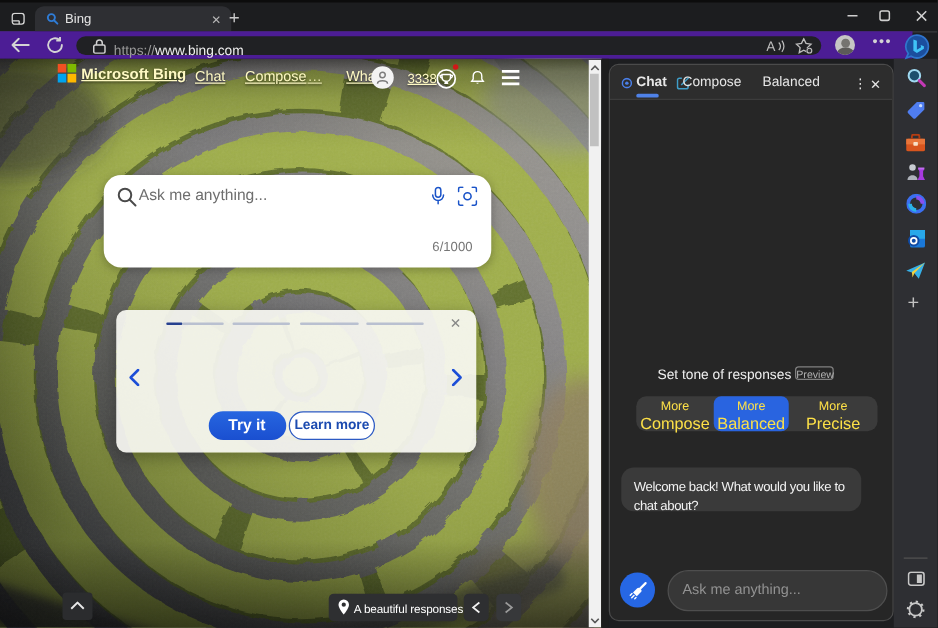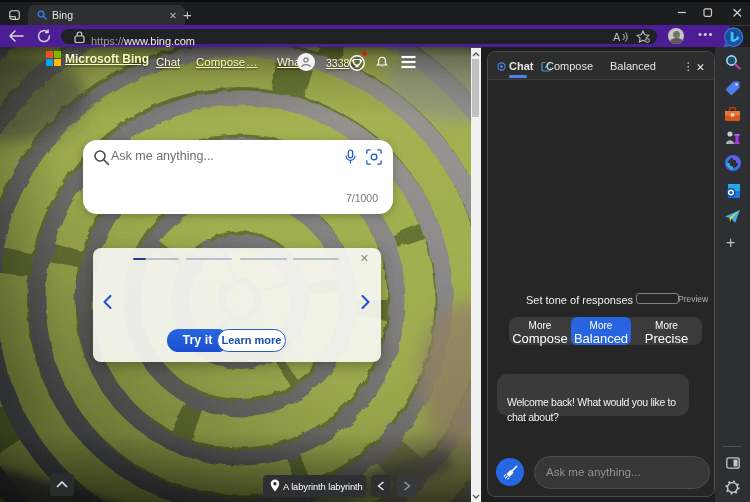--- a/index.html
+++ b/index.html
@@ -37,47 +37,47 @@
   #searchbox .cnt { position:absolute; right:15px; bottom:10.5px; color:#767676; font-size:10.5px; }
 
   #card { position:absolute; left:93px; top:201px; width:288px; height:114px;
     background:rgba(247,247,242,0.93); border-radius:8px; box-shadow:0 4px 14px rgba(0,0,0,.3); }
   #card .seg { position:absolute; top:9.5px; height:2.5px; border-radius:2px; background:#b9c0d0; }
   #card .txt { position:absolute; left:0; right:0; top:26px; text-align:center;
     font-style:italic; color:#3c3c3c; font-size:11.5px; letter-spacing:-0.3px; line-height:15.3px; white-space:nowrap; }
   #btn-try { position:absolute; left:73.5px; top:81px; width:62px; height:23px; border-radius:12px;
     background:linear-gradient(180deg,#2766e0,#1a4fd0); color:#fff; font-size:12.5px; font-weight:bold;
     text-align:center; line-height:23px; }
-  #btn-learn { position:absolute; left:124px; top:81px; width:69px; height:23px; border-radius:12px;
+  #btn-learn { position:absolute; left:138px; top:81px; width:69px; height:23px; border-radius:12px;
     background:#fff; border:1px solid #2c5ac4; color:#1c4bb0; font-size:11px; font-weight:bold;
     text-align:center; line-height:21px; }
 
   #upbtn { position:absolute; left:50px; top:427px; width:24px; height:22px; background:#2b2c2e;
     border-radius:3px; }
   #infopill { position:absolute; left:263px; top:428px; width:103px; height:22px; background:#2e2f31;
     border-radius:4px; color:#fff; font-size:9.4px; letter-spacing:-0.1px; white-space:nowrap; }
   #navL { position:absolute; left:371px; top:428px; width:20px; height:22px; background:#2e2f31; border-radius:4px;}
   #navR { position:absolute; left:397px; top:428px; width:20px; height:22px; background:#37383a; border-radius:4px;}
 
   #scrollbar { position:absolute; left:470.5px; top:0.5px; width:10px; height:454.5px; background:#f1f1f1; }
   #scrollbar .thumb { position:absolute; left:1.5px; top:11px; width:7px; height:58px; background:#c1c1c1; }
 
   
   #gap { position:absolute; left:480.5px; top:47px; width:6.5px; height:455px; background:#1d1d1d; }
   #panel { position:absolute; left:487px; top:51px; width:228px; height:446px; background:#262626;
     border:1px solid #4b4b4b; border-radius:8px; overflow:hidden; }
   #phdr { position:absolute; left:0; top:0; width:100%; height:28px; background:#2d2d2d;
     border-bottom:1px solid #3c3c3c; }
   #phdr .t { position:absolute; top:8px; font-size:11px; color:#e6e6e6; }
-  .toneseg { position:absolute; top:0; height:100%; text-align:center; color:#ffffff; }
+  .toneseg { position:absolute; top:0; height:100%; text-align:center; color:#fde047; }
   .toneseg .s1 { font-size:10px; margin-top:3px; }
   .toneseg .s2 { font-size:13px; margin-top:0px; }
 
   #bubble { position:absolute; left:9px; top:322px; width:192px; height:35px; background:#3a3a3a;
-    border-radius:10px; color:#f2f2f2; font-size:10.5px; letter-spacing:-0.3px; line-height:15px; padding:21px 10px; }
+    border-radius:10px; color:#f2f2f2; font-size:10.5px; letter-spacing:-0.3px; line-height:15px; padding:9px 10px; }
   #newtopic { position:absolute; left:8px; top:406px; width:28px; height:28px; border-radius:50%;
     background:#2667e4; }
   #chatinput { position:absolute; left:46px; top:404px; width:176px; height:33px; background:#373737;
     border:1px solid #4e4e4e; border-radius:17px; color:#929292; font-size:11.5px; line-height:31px;
     padding-left:11px; }
 
   
   #rail { position:absolute; left:715px; top:47px; width:35px; height:455px; background:#2e2f33; }
 </style>
 </head>
@@ -224,21 +224,21 @@
       </svg>
       <svg width="16" height="16" style="position:absolute;left:283px;top:9px" viewBox="0 0 19 19">
         <g fill="none" stroke="#1a53c8" stroke-width="1.5" stroke-linecap="round">
           <path d="M1 5 v-2.5 a1.5 1.5 0 0 1 1.5 -1.5 h2.5"></path>
           <path d="M14 1 h2.5 a1.5 1.5 0 0 1 1.5 1.5 v2.5"></path>
           <path d="M18 14 v2.5 a1.5 1.5 0 0 1 -1.5 1.5 h-2.5"></path>
           <path d="M5 18 h-2.5 a1.5 1.5 0 0 1 -1.5 -1.5 v-2.5"></path>
           <circle cx="9.5" cy="9.5" r="3.4"></circle>
         </g>
       </svg>
-      <div class="cnt">7/1000</div>
+      <div class="cnt">6/1000</div>
     </div>
 
     <div id="card">
       <div class="seg" style="left:39.5px; width:13.5px; background:#26408f;"></div>
       <div class="seg" style="left:53px;  width:32.5px;"></div>
       <div class="seg" style="left:93px;  width:46px;"></div>
       <div class="seg" style="left:146.5px; width:47px;"></div>
       <div class="seg" style="left:200px; width:46px;"></div>
       <div style="position:absolute; right:12px; top:4px; color:#888; font-size:11px;">✕</div>
       <svg width="9" height="14" style="position:absolute;left:10px;top:47px" viewBox="0 0 9 14">
@@ -254,21 +254,21 @@
     <div id="upbtn">
       <svg width="12" height="7" style="position:absolute;left:6px;top:7px" viewBox="0 0 12 7">
         <path d="M1 6 L6 1 L11 6" fill="none" stroke="#e8e8e8" stroke-width="1.5"></path>
       </svg>
     </div>
     <div id="infopill">
       <svg width="10" height="13" style="position:absolute;left:7px;top:4px" viewBox="0 0 10 13">
         <path d="M5 0.5 a4.2 4.2 0 0 1 4.2 4.2 c0 3 -4.2 7.8 -4.2 7.8 s-4.2 -4.8 -4.2 -7.8 a4.2 4.2 0 0 1 4.2 -4.2 z" fill="#fff"></path>
         <circle cx="5" cy="4.7" r="1.7" fill="#2e2f31"></circle>
       </svg>
-      <div style="position:absolute;left:20px;top:5.5px;">A labyrinth labyrinth</div>
+      <div style="position:absolute;left:20px;top:5.5px;">A beautiful responses</div>
     </div>
     <div id="navL">
       <svg width="8" height="10" style="position:absolute;left:6px;top:6px" viewBox="0 0 8 10">
         <path d="M6.5 1 L1.5 5 L6.5 9" fill="none" stroke="#f0f0f0" stroke-width="1.4"></path>
       </svg>
     </div>
     <div id="navR">
       <svg width="8" height="10" style="position:absolute;left:6px;top:6px" viewBox="0 0 8 10">
         <path d="M1.5 1 L6.5 5 L1.5 9" fill="none" stroke="#9b9b9b" stroke-width="1.4"></path>
       </svg>
@@ -357,21 +357,21 @@
         <path d="M4.5 1.5 h-2 a1.5 1.5 0 0 0 -1.5 1.5 v5.5 a1.5 1.5 0 0 0 1.5 1.5 h5.5 a1.5 1.5 0 0 0 1.5 -1.5 v-2" fill="none" stroke="#3f9ec9" stroke-width="1.2"></path>
         <path d="M4 7 l6 -6" stroke="#3f9ec9" stroke-width="1.3"></path>
       </svg>
       <div class="t" style="left:58px;">Compose</div>
       <div class="t" style="left:122px;">Balanced</div>
       <div class="t" style="left:195px; font-size:10.5px;">⋮</div>
       <div class="t" style="left:208px; top:8.5px; font-size:10.5px;">✕</div>
     </div>
 
     <div style="position:absolute;left:38px;top:242px;color:#f0f0f0;font-size:11px;">Set tone of responses</div>
-    <div style="position:absolute;left:148px;top:241px;width:31px;height:11px;border:1px solid #808080;border-radius:3px;color:#b0b0b0;font-size:8.5px;text-align:center;line-height:11px;padding-left:41px;">Preview</div>
+    <div style="position:absolute;left:148px;top:241px;width:31px;height:11px;border:1px solid #808080;border-radius:3px;color:#b0b0b0;font-size:8.5px;text-align:center;line-height:11px;">Preview</div>
 
     <div style="position:absolute;left:21px;top:265px;width:193px;height:27.5px;background:#3b3b3b;border-radius:8px;">
       <div class="toneseg" style="left:0; width:62px;">
         <div class="s1">More</div>
           <div class="s2">Compose</div>
       </div>
       <div class="toneseg" style="left:62px; width:60px; background:#2964e0; border-radius:6px;">
         <div class="s1">More</div>
           <div class="s2">Balanced</div>
       </div>

